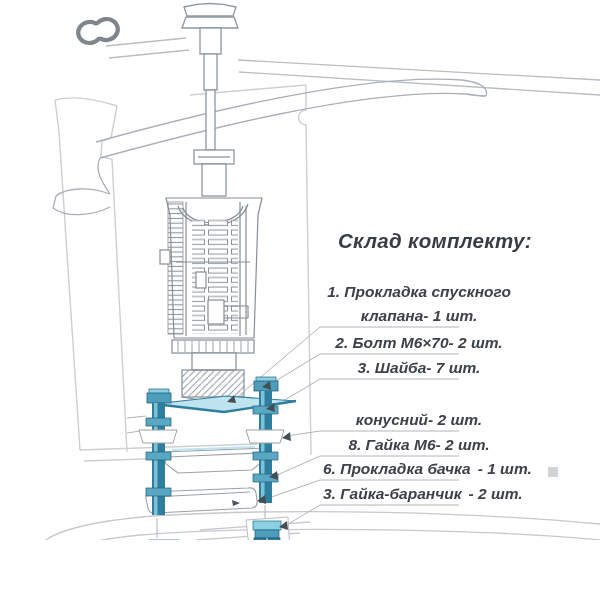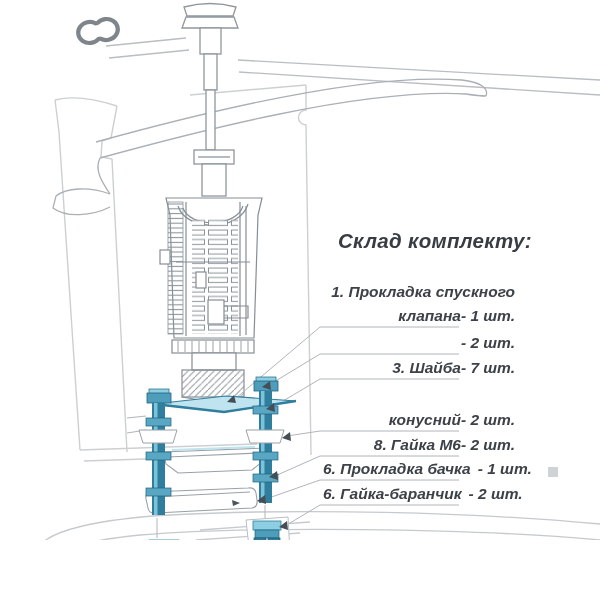--- a/index.html
+++ b/index.html
@@ -7,21 +7,21 @@
     position:relative;width:600px;height:540px;background:#ffffff;overflow:hidden;
     font-family:"Liberation Sans",sans-serif;
   }
   svg{position:absolute;left:0;top:0;}
   .parts-list{position:absolute;left:0;top:0;width:600px;height:600px;pointer-events:none;}
   .list-title{
     position:absolute;left:338px;top:229px;
     font-size:20.5px;font-style:italic;font-weight:600;color:#383d43;letter-spacing:.3px;
   }
   .li{
-    position:absolute;left:323px;width:192px;display:flex;justify-content:flex-end;
+    position:absolute;left:323px;width:192px;display:flex;justify-content:center;
     font-size:15.5px;font-style:italic;font-weight:600;color:#3d4248;white-space:nowrap;
   }
   .li.inline{width:auto;justify-content:space-between;gap:7px;}
   .r1a{top:283px}.r1b{top:307px}.r2{top:334px}.r3{top:359px}
   .r4a{top:386px}.r4b{top:411px}.r5{top:436px}.r6{top:460px}.r7{top:485px}
   .artifact{
     position:absolute;left:548px;top:467px;width:10px;height:10px;background:#cfd3d6;
   }
 </style>
 </head>
@@ -205,20 +205,21 @@
 
   <div class="li r1a">
     <span>1. Прокладка спускного</span>
   </div>
   <div class="li r1b">
     <span>клапана</span>
     <span class="qty">- 1 шт.</span>
   </div>
 
   <div class="li r2">
+    <span>2. Болт М6×70</span>
     <span class="qty">- 2 шт.</span>
   </div>
 
   <div class="li r3">
     <span>3. Шайба</span>
     <span class="qty">- 7 шт.</span>
   </div>
 
   <div class="li r4b">
     <span>конусний</span>
@@ -229,20 +230,20 @@
     <span>8. Гайка М6</span>
     <span class="qty">- 2 шт.</span>
   </div>
 
   <div class="li r6 inline">
     <span>6. Прокладка бачка</span>
     <span class="qty">- 1 шт.</span>
   </div>
 
   <div class="li r7 inline">
-    <span>6. Гайка-баранчик</span>
+    <span>3. Гайка-баранчик</span>
     <span class="qty">- 2 шт.</span>
   </div>
 </div>
 
 <div class="artifact"></div>
 
 </div>
 
 </body></html>

